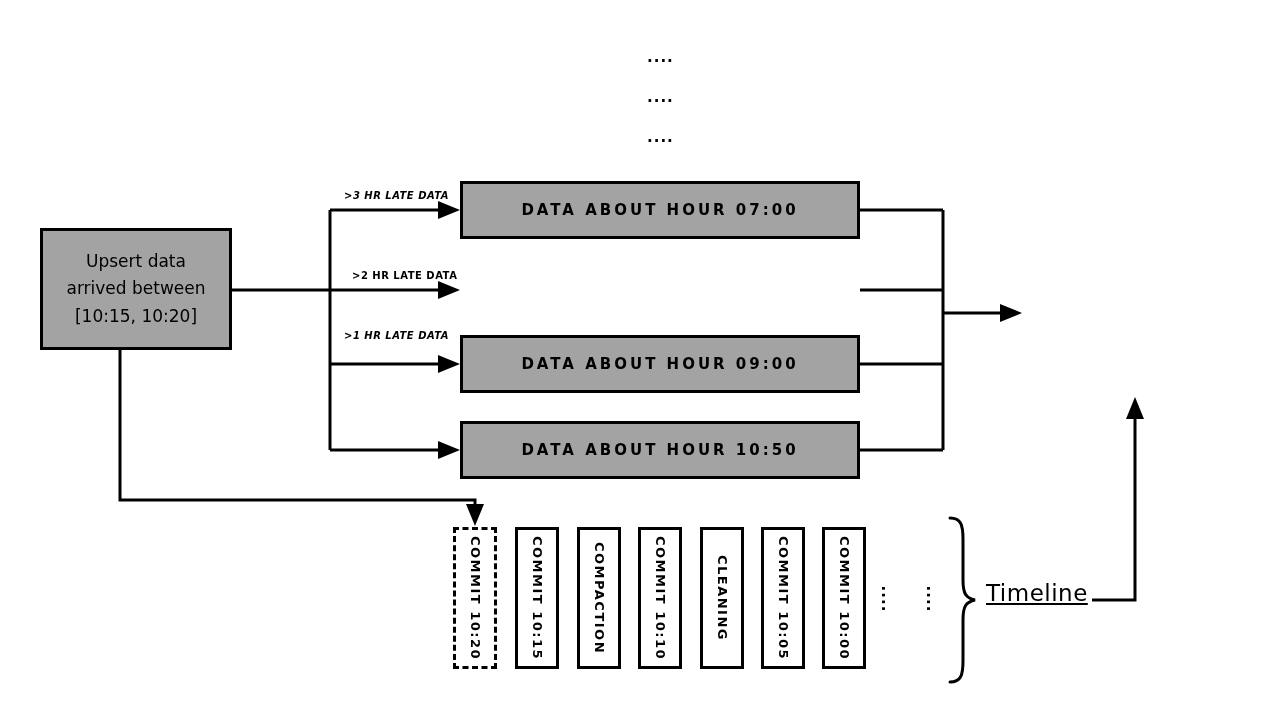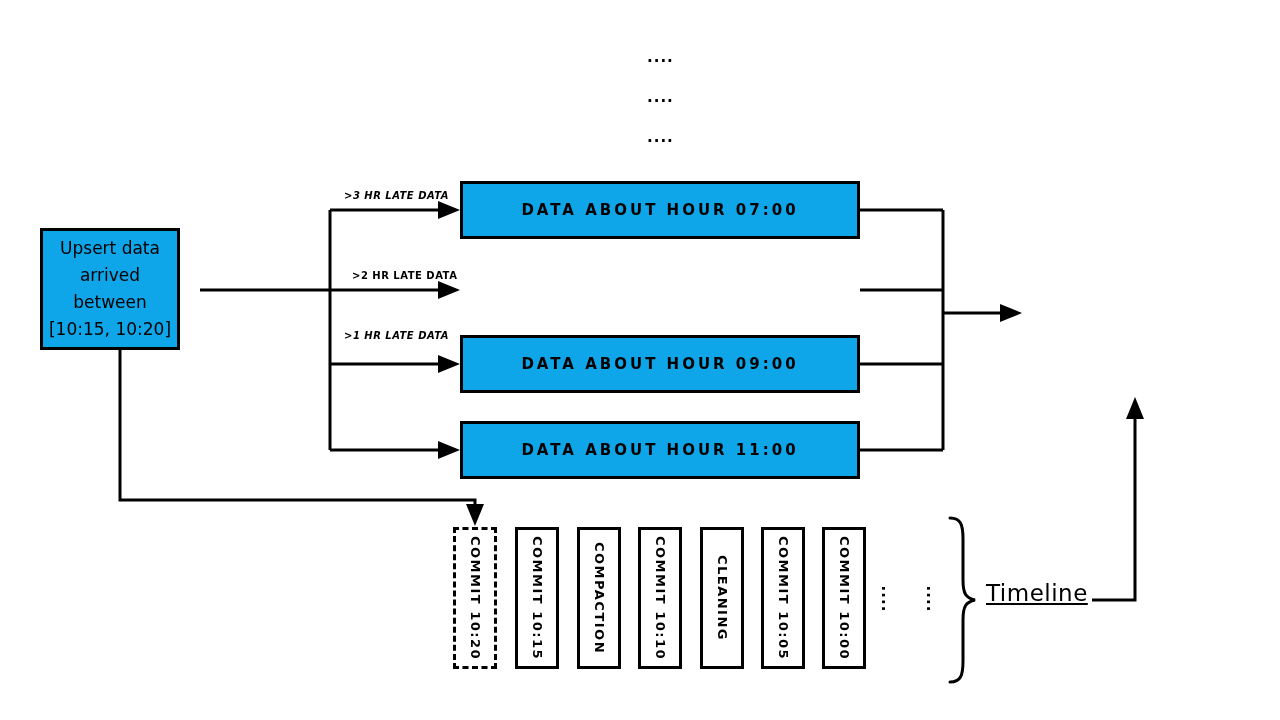--- a/index.html
+++ b/index.html
@@ -11,21 +11,21 @@
     background: #ffffff;
     font-family: "DejaVu Sans", "Liberation Sans", sans-serif;
     color: #000;
     overflow: hidden;
   }
   #wires { position: absolute; left: 0; top: 0; width: 1280px; height: 720px; }
 
   .box {
     position: absolute;
     border: 3px solid #000;
-    background: #0ea5e9;
+    background: #a3a3a3;
     display: flex;
     align-items: center;
     justify-content: center;
     text-align: center;
   }
   .note-box {
     font-size: 17px;
     line-height: 1.6;
     white-space: pre-line;
   }
@@ -122,31 +122,31 @@
       <polygon points="1022,313 1000,304 1000,322"></polygon>
       <polygon points="475,526 466,504 484,504"></polygon>
       <polygon points="1135,397 1126,419 1144,419"></polygon>
     </g>
   </svg>
 
   <div class="dots" style="left:647px; top:52px;">....</div>
   <div class="dots" style="left:647px; top:92px;">....</div>
   <div class="dots" style="left:647px; top:132px;">....</div>
 
-  <div class="box note-box" style="left:40px; top:228px; width:140px; height:122px;">Upsert data
+  <div class="box note-box" style="left:40px; top:228px; width:192px; height:122px;">Upsert data
 arrived between
 [10:15, 10:20]</div>
 
   <div class="late-label" style="left:344px; top:190px;font-style:italic;">&gt;3 HR LATE DATA</div>
   <div class="late-label" style="left:352px; top:270px;">&gt;2 HR LATE DATA</div>
   <div class="late-label" style="left:344px; top:330px;font-style:italic;">&gt;1 HR LATE DATA</div>
 
   <div class="box data-box" style="top:181px;">DATA ABOUT HOUR 07:00</div>
   <div class="box data-box" style="top:335px;">DATA ABOUT HOUR 09:00</div>
-  <div class="box data-box" style="top:421px;">DATA ABOUT HOUR 11:00</div>
+  <div class="box data-box" style="top:421px;">DATA ABOUT HOUR 10:50</div>
 
 
   <div class="commit-box dashed" style="left:453px;">
     <span class="vtext">COMMIT 10:20</span>
   </div>
   <div class="commit-box" style="left:515px;">
     <span class="vtext">COMMIT 10:15</span>
   </div>
   <div class="commit-box" style="left:577px;">
     <span class="vtext">COMPACTION</span>

